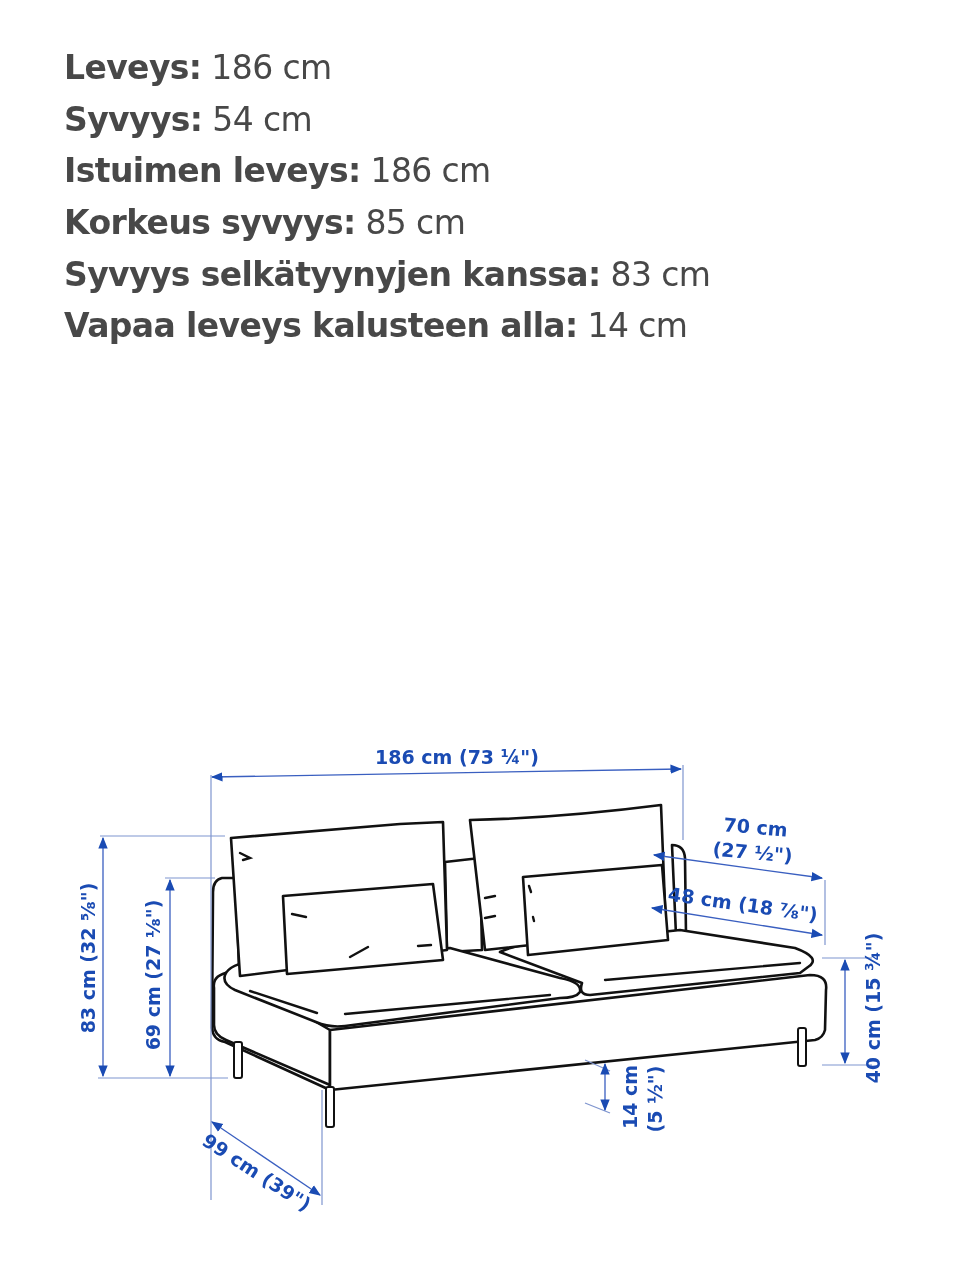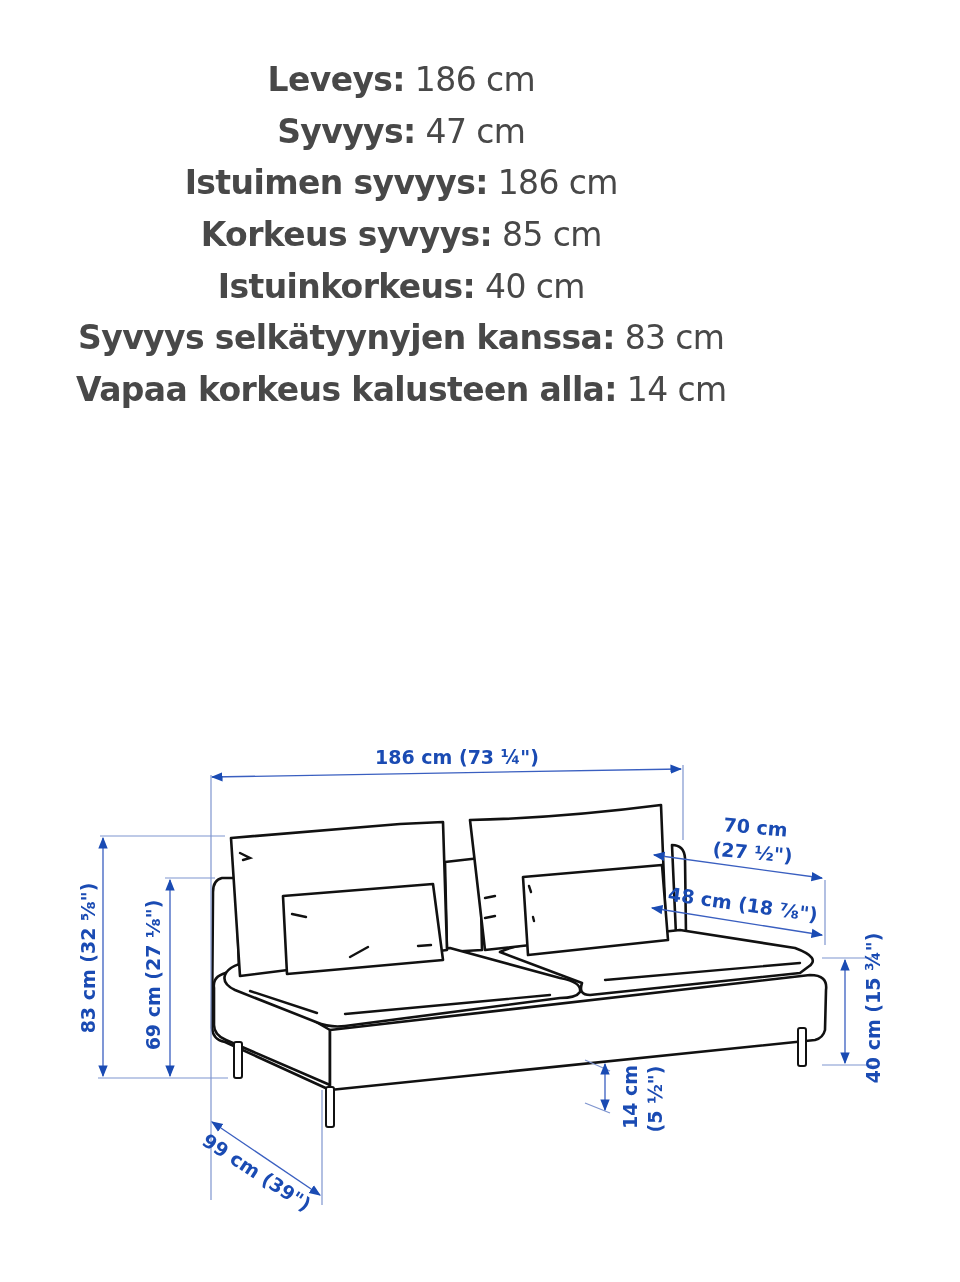--- a/index.html
+++ b/index.html
@@ -1,41 +1,40 @@
 <!DOCTYPE html>
 <html><head>
 <meta charset="utf-8">
 <style>
   html, body { margin: 0; padding: 0; background: #ffffff; }
   body { width: 960px; height: 1282px; position: relative; overflow: hidden;
          font-family: "DejaVu Sans", "Liberation Sans", sans-serif; color: #484848; }
-  .specs { position: absolute; left: 60px; top: 38px; margin: 16px; padding: 0; list-style: none; text-align: center; }
+  .specs { position: absolute; left: 60px; top: 38px; margin: 4px; padding: 0; list-style: none; }
   .spec-row { font-size: 33px; line-height: 51.7px; height: 51.7px; white-space: nowrap; letter-spacing: -0.6px; }
   .spec-label { font-weight: bold; color: #484848; }
   .spec-value { font-weight: normal; color: #484848; }
   .diagram { position: absolute; left: 0; top: 720px; width: 960px; height: 540px; }
   .dim-text { font-family: "DejaVu Sans", "Liberation Sans", sans-serif; font-weight: bold; fill: #1a4bb3; font-size: 19px; }
   .dim-line { stroke: #3a5fc0; stroke-width: 1.3; fill: none; }
   .ext-line { stroke: #7f95cf; stroke-width: 1.2; fill: none; }
   .sofa { stroke: #111111; stroke-width: 2.6; fill: #ffffff; stroke-linejoin: round; stroke-linecap: round; }
   .sofa-line { stroke: #111111; stroke-width: 2.4; fill: none; stroke-linecap: round; }
   .leg { stroke: #111111; stroke-width: 2; fill: #ffffff; }
   .arrow { fill: #1a4bb3; }
 </style>
 </head>
 <body>
 
 <ul class="specs">
   <li class="spec-row"><span class="spec-label">Leveys:</span> <span class="spec-value">186 cm</span></li>
-  <li class="spec-row"><span class="spec-label">Syvyys:</span> <span class="spec-value">47 cm</span></li>
-  <li class="spec-row"><span class="spec-label">Istuimen syvyys:</span> <span class="spec-value">186 cm</span></li>
+  <li class="spec-row"><span class="spec-label">Syvyys:</span> <span class="spec-value">54 cm</span></li>
+  <li class="spec-row"><span class="spec-label">Istuimen leveys:</span> <span class="spec-value">186 cm</span></li>
   <li class="spec-row"><span class="spec-label">Korkeus syvyys:</span> <span class="spec-value">85 cm</span></li>
-  <li class="spec-row"><span class="spec-label">Istuinkorkeus:</span> <span class="spec-value">40 cm</span></li>
   <li class="spec-row"><span class="spec-label">Syvyys selkätyynyjen kanssa:</span> <span class="spec-value">83 cm</span></li>
-  <li class="spec-row"><span class="spec-label">Vapaa korkeus kalusteen alla:</span> <span class="spec-value">14 cm</span></li>
+  <li class="spec-row"><span class="spec-label">Vapaa leveys kalusteen alla:</span> <span class="spec-value">14 cm</span></li>
 </ul>
 
 <svg class="diagram" viewBox="0 720 960 540" xmlns="http://www.w3.org/2000/svg">
   <defs>
     <marker id="ah" viewBox="0 0 10 10" refX="9" refY="5" markerWidth="9" markerHeight="9" orient="auto-start-reverse">
       <path d="M0,1 L10,5 L0,9 z" class="arrow"></path>
     </marker>
   </defs>
 
   <g>

